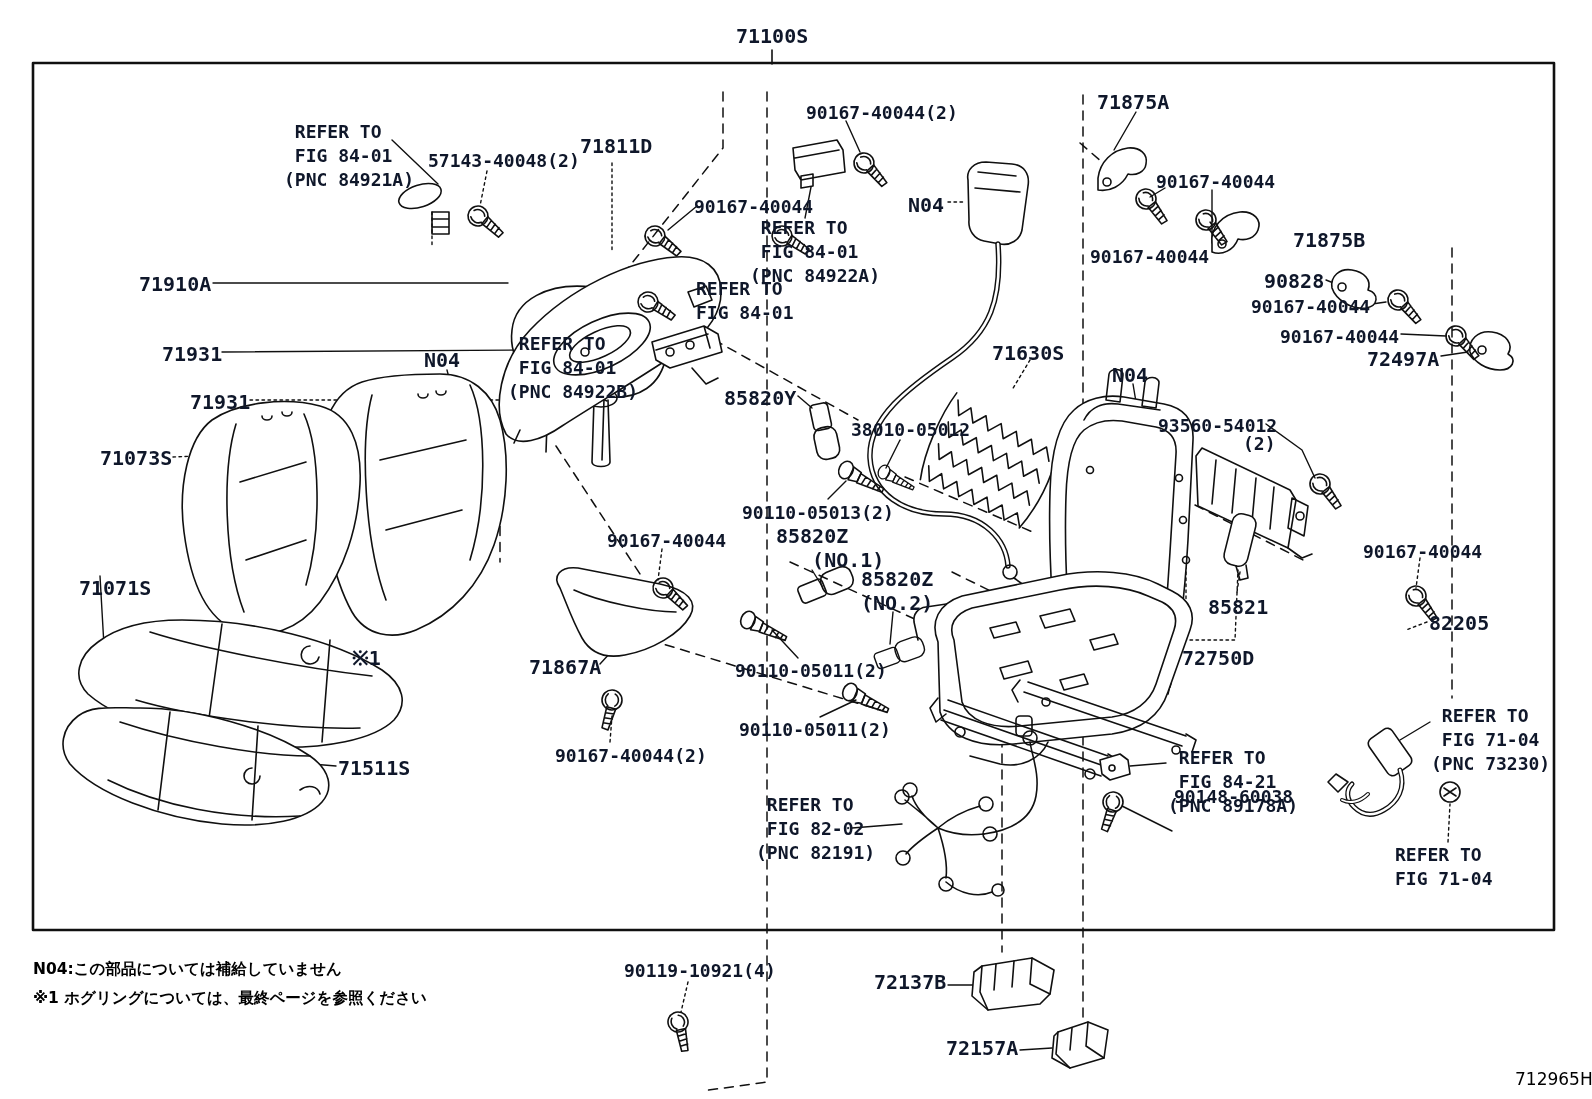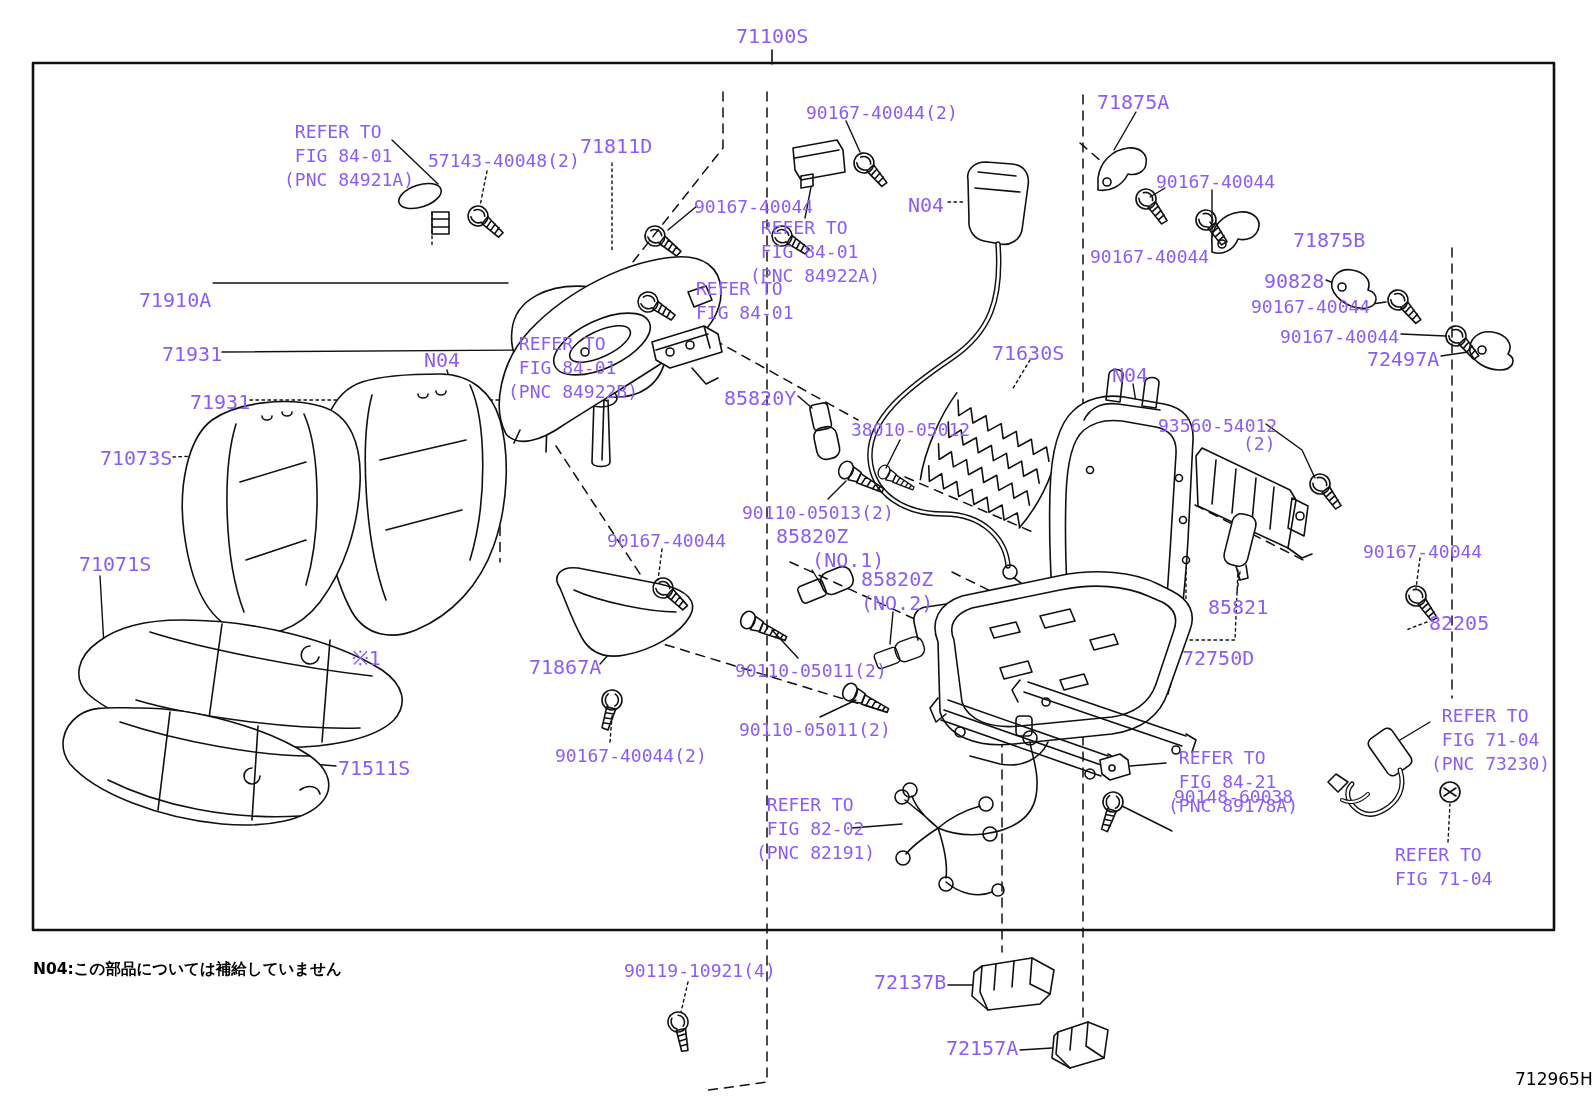--- a/index.html
+++ b/index.html
@@ -1,20 +1,20 @@
 <!DOCTYPE html>
 <html><head>
 <meta charset="utf-8">
 <style>
   html,body{margin:0;padding:0;background:#fff;}
   #stage{position:relative;width:1592px;height:1099px;background:#fff;overflow:hidden;
          font-family:"DejaVu Sans Mono", monospace;}
   #art{position:absolute;left:0;top:0;}
-  .lbl{position:absolute;font-family:"DejaVu Sans Mono", monospace;font-weight:400;
-       font-size:18px;line-height:1.32;white-space:pre;color:#8b5cf6;}
+  .lbl{position:absolute;font-family:"DejaVu Sans Mono", monospace;font-weight:700;
+       font-size:18px;line-height:1.32;white-space:pre;color:#0f172a;}
   .big{font-size:20px;line-height:1.2;}
   .note{font-family:"DejaVu Sans", sans-serif;font-weight:700;font-size:15.5px;white-space:pre;}
   .sheet{font-family:"DejaVu Sans", sans-serif;font-weight:400;font-size:17px;text-align:right;}
 </style>
 </head>
 <body>
 
 <div id="stage">
 
 <svg id="art" width="1592" height="1099" viewBox="0 0 1592 1099">
@@ -347,26 +347,26 @@
 
 <span class="lbl big" style="left:1097px;top:90px">71875A</span>
 <span class="lbl" style="left:1156px;top:170px">90167-40044</span>
 <span class="lbl" style="left:1090px;top:245px">90167-40044</span>
 <span class="lbl big" style="left:1293px;top:228px">71875B</span>
 <span class="lbl big" style="left:1264px;top:269px">90828</span>
 <span class="lbl" style="left:1251px;top:295px">90167-40044</span>
 <span class="lbl" style="left:1280px;top:325px">90167-40044</span>
 <span class="lbl big" style="left:1367px;top:347px">72497A</span>
 
-<span class="lbl big" style="left:139px;top:288px">71910A</span>
+<span class="lbl big" style="left:139px;top:272px">71910A</span>
 <span class="lbl big" style="left:162px;top:342px">71931</span>
 <span class="lbl big" style="left:190px;top:390px">71931</span>
 <span class="lbl big" style="left:424px;top:348px">N04</span>
 <span class="lbl big" style="left:100px;top:446px">71073S</span>
-<span class="lbl big" style="left:79px;top:552px">71071S</span>
+<span class="lbl big" style="left:79px;top:576px">71071S</span>
 <span class="lbl big" style="left:352px;top:646px">※1</span>
 <span class="lbl big" style="left:338px;top:756px">71511S</span>
 
 <span class="lbl" style="left:508px;top:332px"> REFER TO
  FIG 84-01
 (PNC 84922B)</span>
 <span class="lbl big" style="left:724px;top:386px">85820Y</span>
 <span class="lbl" style="left:851px;top:418px">38010-05012</span>
 <span class="lbl" style="left:742px;top:501px">90110-05013(2)</span>
 <span class="lbl big" style="left:776px;top:524px">85820Z
@@ -400,15 +400,16 @@
 FIG 71-04</span>
 <span class="lbl" style="left:756px;top:793px"> REFER TO
  FIG 82-02
 (PNC 82191)</span>
 
 <span class="lbl" style="left:624px;top:959px">90119-10921(4)</span>
 <span class="lbl big" style="left:874px;top:970px">72137B</span>
 <span class="lbl big" style="left:946px;top:1036px">72157A</span>
 
 <span class="note" style="position:absolute;left:33px;top:959px">N04:この部品については補給していません</span>
+<span class="note" style="position:absolute;left:33px;top:988px">※1 ホグリングについては、最終ページを参照ください</span>
 <span class="sheet" style="position:absolute;left:1515px;top:1069px">712965H</span>
 
 </div>
 
 </body></html>

